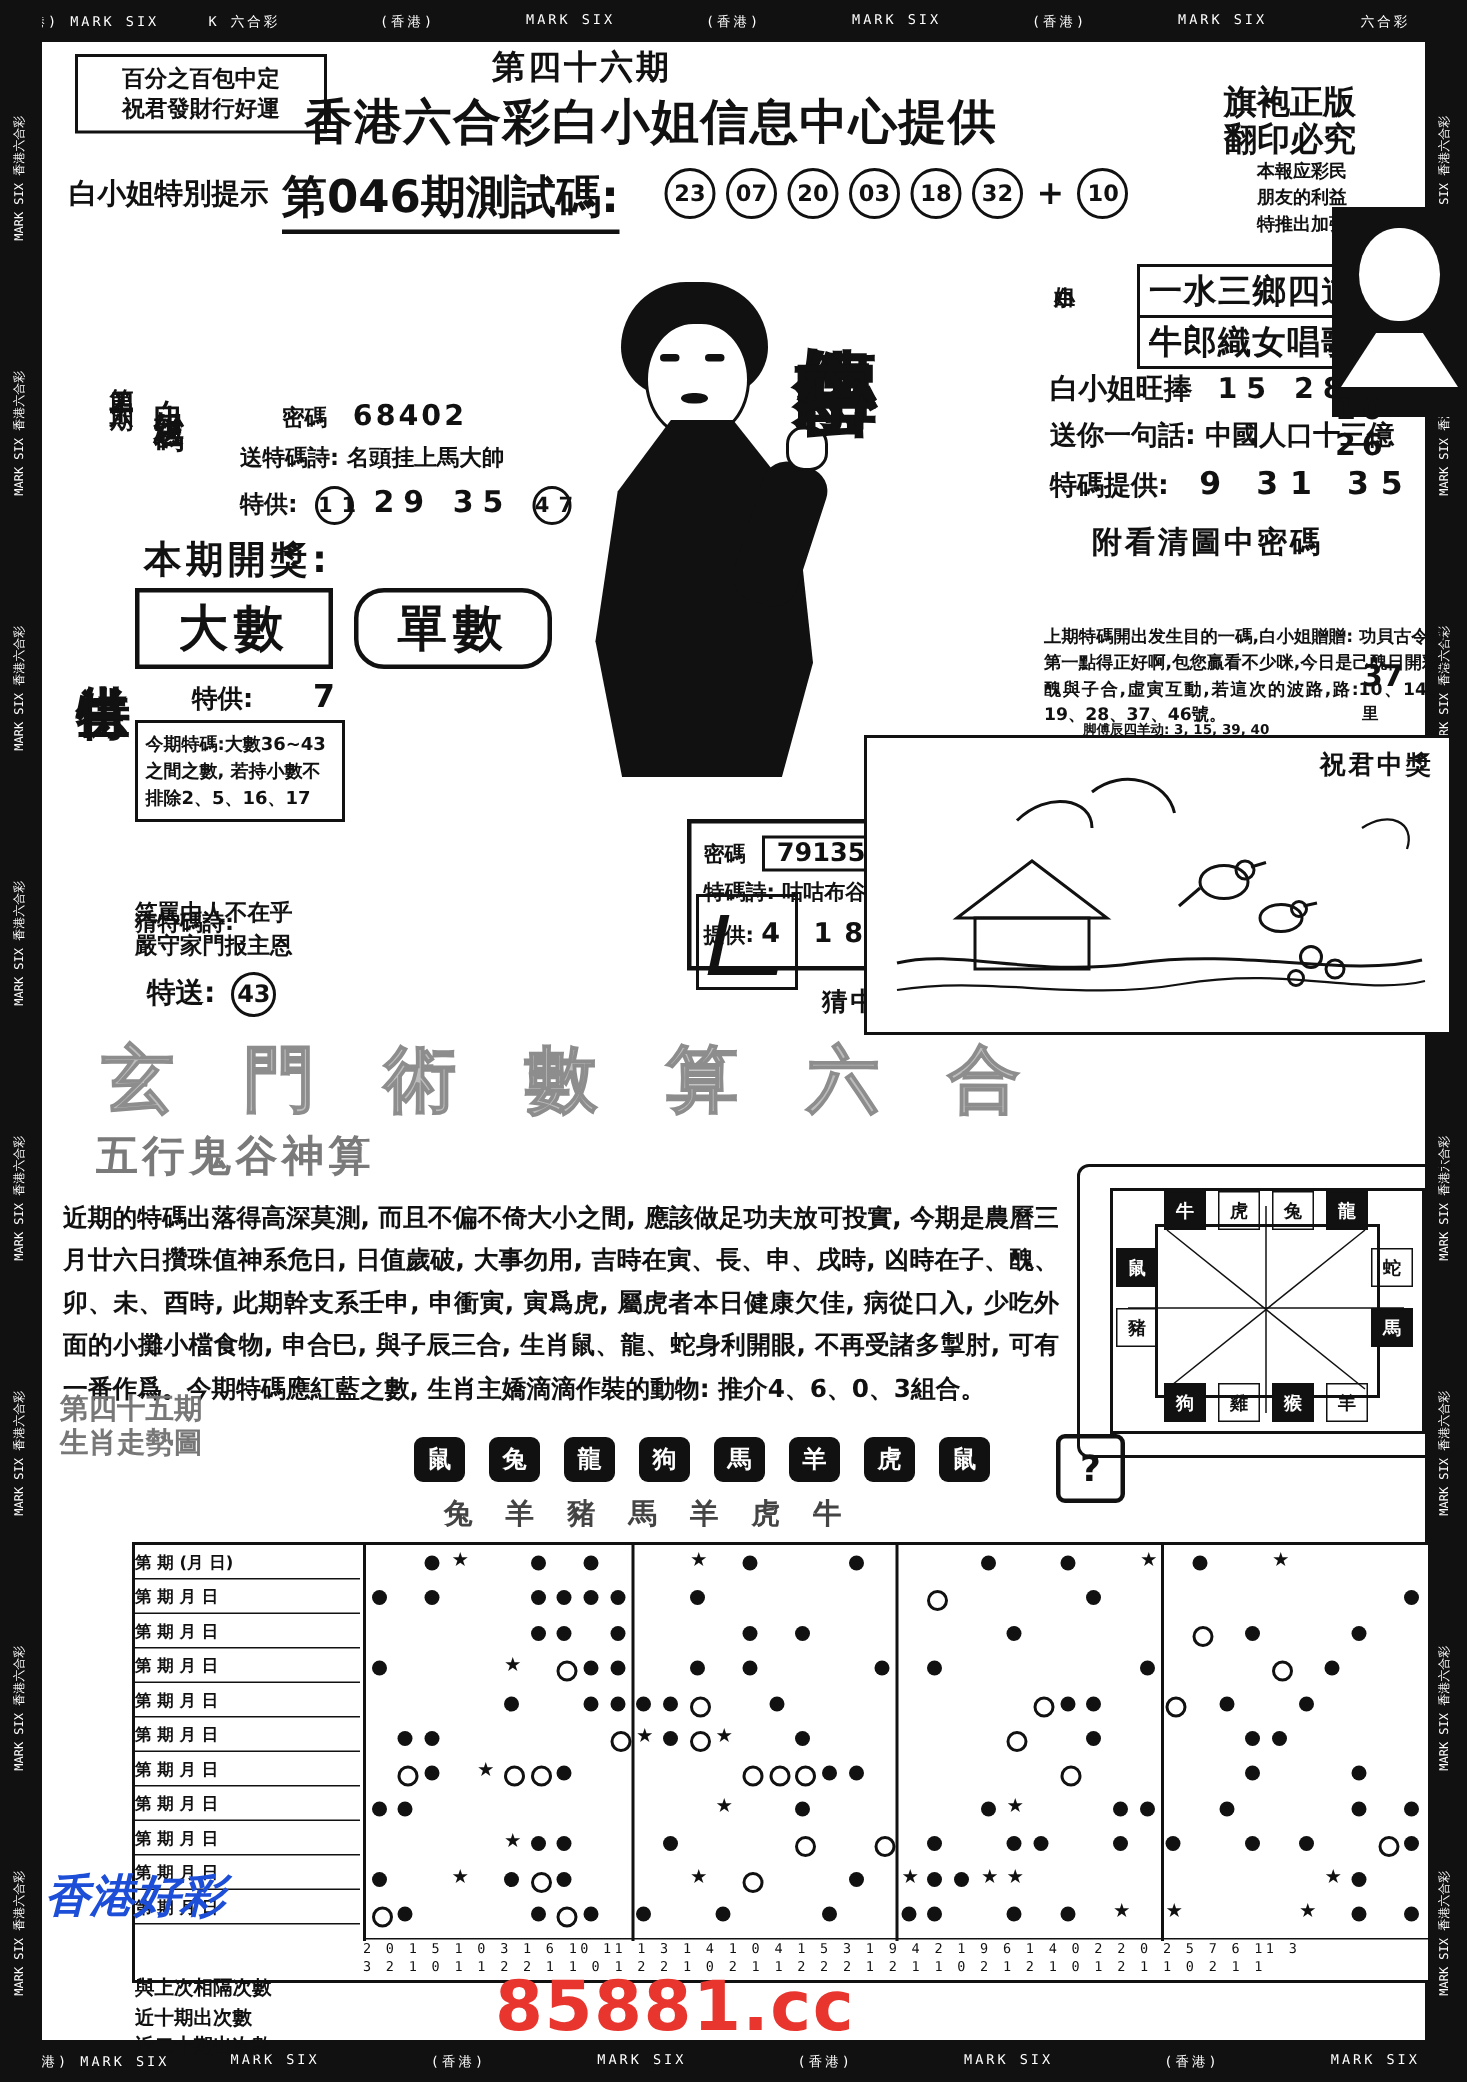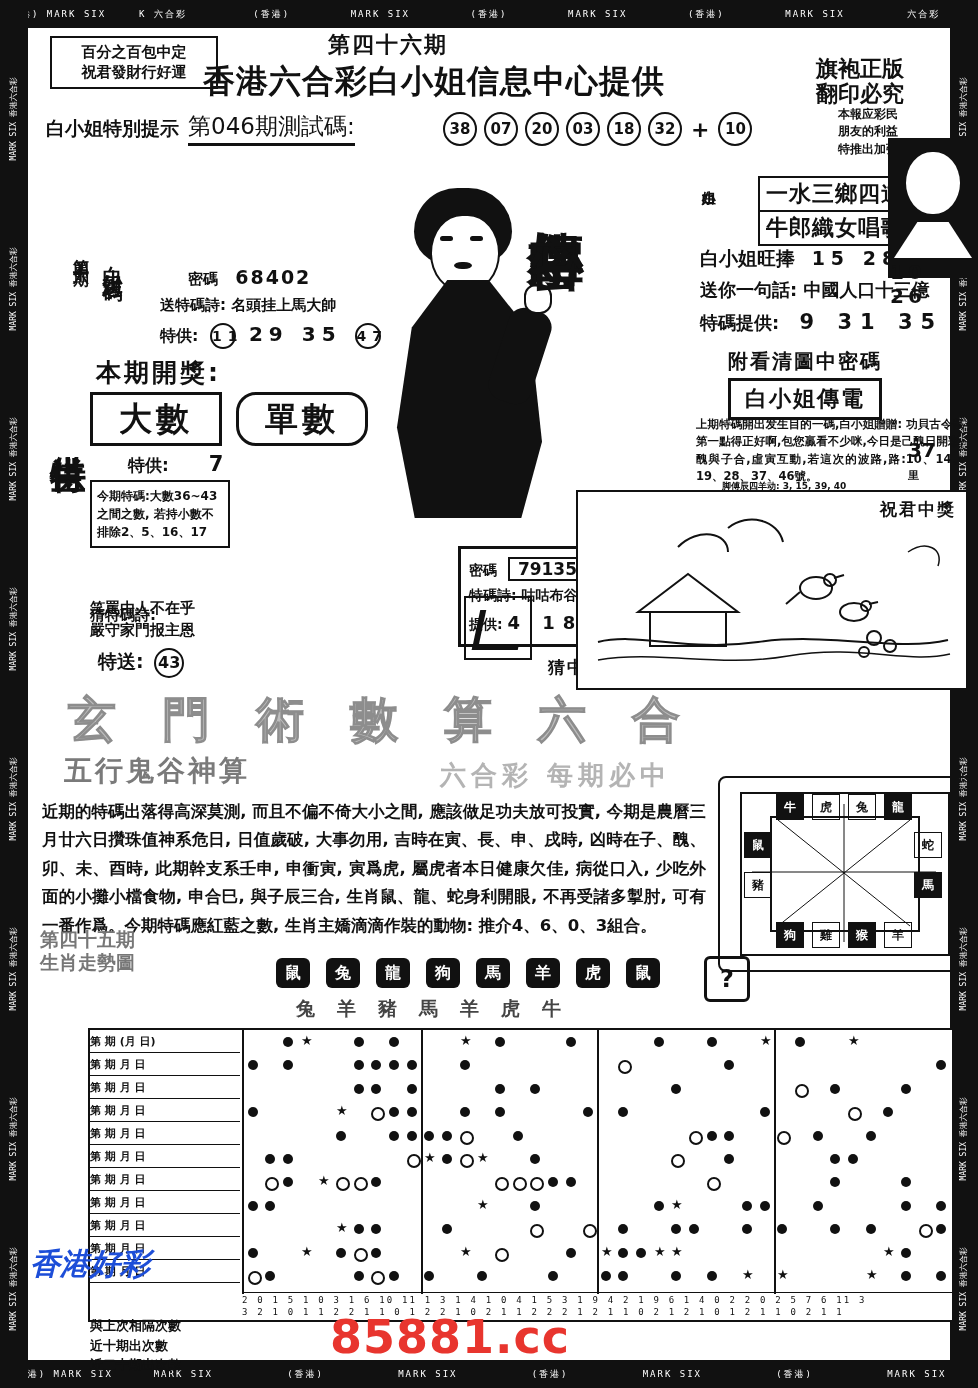--- a/index.html
+++ b/index.html
@@ -19,21 +19,21 @@
   .inner{position:absolute;left:28px;top:28px;width:922px;height:936px;background:#fff;}
 
   
   .stamp-left{position:absolute;left:22px;top:8px;width:160px;border:2px solid #111;background:#fff;padding:4px 2px;text-align:center;line-height:1.35;font-size:15px;font-weight:bold;}
   .issue-title{position:absolute;left:300px;top:2px;font-size:22px;font-weight:bold;letter-spacing:2px;}
   .main-title{position:absolute;left:175px;top:32px;font-size:32px;font-weight:bold;letter-spacing:1px;white-space:nowrap;}
   .stamp-right{position:absolute;left:788px;top:28px;font-size:22px;font-weight:bold;line-height:1.15;text-align:right;}
 
   .tipbar{position:absolute;left:10px;top:82px;width:900px;height:36px;text-align:right;}
   .tip-label{position:absolute;left:8px;top:6px;font-size:19px;font-weight:bold;}
-  .tip-code{position:absolute;left:150px;top:1px;font-size:23px;font-weight:normal;border-bottom:3px solid #111;padding-bottom:1px;}
+  .tip-code{position:absolute;left:150px;top:1px;font-size:30px;font-weight:bold;border-bottom:3px solid #111;padding-bottom:1px;}
   .balls{position:absolute;left:405px;top:2px;display:flex;align-items:center;gap:7px;}
   .ball{width:30px;height:30px;border:2px solid #111;border-radius:50%;display:flex;align-items:center;justify-content:center;font-size:15px;font-weight:bold;}
   .plus{font-size:22px;font-weight:bold;margin:0 2px;}
   .noteright{position:absolute;left:810px;top:78px;font-size:12px;font-weight:bold;line-height:1.45;}
 
   
   .vtxt{writing-mode:vertical-rl;text-orientation:upright;}
   .lc-vert1{position:absolute;left:42px;top:218px;font-size:16px;font-weight:bold;letter-spacing:3px;}
   .lc-vert2{position:absolute;left:72px;top:222px;font-size:20px;font-weight:bold;letter-spacing:4px;}
   .lc-mima{position:absolute;left:160px;top:238px;font-size:15px;font-weight:bold;}
@@ -194,21 +194,21 @@
     <div class="main-title">香港六合彩白小姐信息中心提供</div>
     <div class="stamp-right">
       <div>旗袍正版</div>
       <div>翻印必究</div>
     </div>
 
     <div class="tipbar">
       <div class="tip-label">白小姐特別提示</div>
       <div class="tip-code">第046期測試碼:</div>
       <div class="balls">
-        <span class="ball">38</span>
+        <span class="ball">23</span>
         <span class="ball">07</span>
         <span class="ball">20</span>
         <span class="ball">03</span>
         <span class="ball">18</span>
         <span class="ball">32</span>
         <span class="plus">+</span>
         <span class="ball">10</span>
       </div>
     </div>
     <div class="noteright">
@@ -309,21 +309,20 @@
     </div>
     <div class="rtema">
       <span>特碼提供:</span>
       <span class="nums">
         <span>9</span>
         <span>31</span>
         <span>35</span>
       </span>
     </div>
     <div class="fukan">附看清圖中密碼</div>
-    <div class="chuandian">白小姐傳電</div>
     <div class="paragraph">上期特碼開出发生目的一碼,白小姐贈贈: 功貝古令鼠第一點得正好啊,包您贏看不少咪,今日是己醜日開彩,醜與子合,虛寅互動,若這次的波路,路:10、14、19、28、37、46號。</div>
 
     <div class="photo">
       <div class="f"></div>
       <div class="b"></div>
     </div>
     <div class="pnum">10  26</div>
     <div class="n37">37</div>
     <div class="rsmall">里</div>
 
@@ -346,21 +345,20 @@
         <path d="M291 112 L300 110" stroke="#111" stroke-width="2"></path>
         <circle cx="296" cy="146" r="7" stroke="#111" fill="none" stroke-width="2"></circle>
         <circle cx="312" cy="154" r="6" stroke="#111" fill="none" stroke-width="2"></circle>
         <circle cx="286" cy="160" r="5" stroke="#111" fill="none" stroke-width="2"></circle>
         <path d="M330 60 C348 48,366 56,360 74" stroke="#111" fill="none" stroke-width="1.5"></path>
       </svg>
     </div>
 
     <div class="faded">玄門術數算六合</div>
     <div class="faded2">五行鬼谷神算</div>
-    <div class="faded3">六合彩 每期必中</div>
 
     <div class="article">近期的特碼出落得高深莫測, 而且不偏不倚大小之間, 應該做足功夫放可投實, 今期是農曆三月廿六日攢珠值神系危日, 日值歲破, 大事勿用, 吉時在寅、長、申、戌時, 凶時在子、醜、卯、未、酉時, 此期幹支系壬申, 申衝寅, 寅爲虎, 屬虎者本日健康欠佳, 病從口入, 少吃外面的小攤小檔食物, 申合巳, 與子辰三合, 生肖鼠、龍、蛇身利開眼, 不再受諸多掣肘, 可有一番作爲。今期特碼應紅藍之數, 生肖主嬌滴滴作裝的動物: 推介4、6、0、3組合。</div>
 
     <div class="wheel">
       <div class="ring"></div>
       <div class="inner1"></div>
       <div class="inner2"></div>
       <svg width="250" height="192" style="position:absolute;left:0;top:0">
         <line x1="60" y1="44" x2="192" y2="150" stroke="#111" stroke-width="1"></line>
         <line x1="192" y1="44" x2="60" y2="150" stroke="#111" stroke-width="1"></line>

